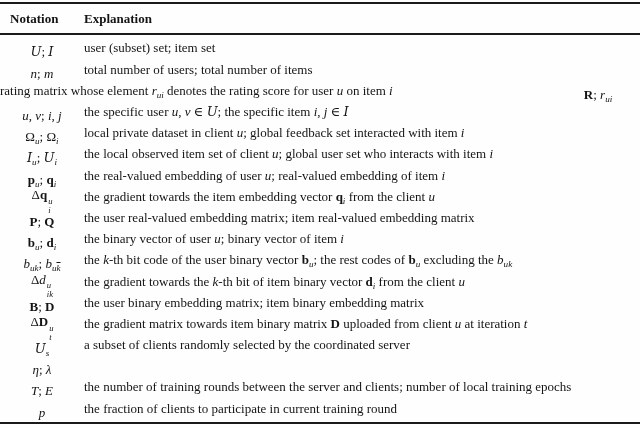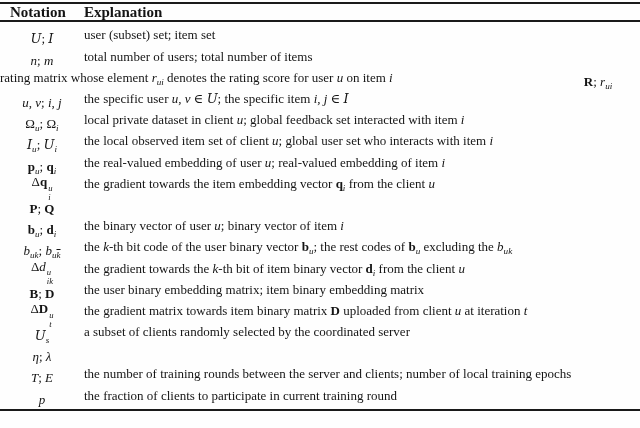--- a/index.html
+++ b/index.html
@@ -14,23 +14,23 @@
     padding-top: 2px;
     overflow: hidden;
   }
   .rule { width: 100%; background: var(--rule, #1a1a1a); }
   .rule.heavy { height: 2.2px; }
   .rule.mid   { height: 1.7px; }
 
   .header-row {
     display: flex;
     align-items: center;
-    height: 16px;
+    height: 29px;
     font-weight: bold;
-    font-size: 15px;
+    font-size: 13px;
   }
   .header-cell.c1 { width: 84px; padding-left: 10px; }
   .header-cell.c2 { flex: 1; }
 
   .tbody { padding-top: 3px; padding-bottom: 3px; }
   .row {
     display: flex;
     align-items: center;
     height: 21.2px;
     font-size: 13px;
@@ -120,20 +120,21 @@
       </div>
       <div class="row">
         <div class="cell notation">Δ<b>q</b><span class="stk">
             <span><i>u</i></span>
             <span><i>i</i></span>
           </span></div>
         <div class="cell explanation">the gradient towards the item embedding vector <b>q</b><sub><i>i</i></sub> from the client <i>u</i></div>
       </div>
       <div class="row">
         <div class="cell notation"><b>P</b>; <b>Q</b></div>
+        <div class="cell explanation">the user real-valued embedding matrix; item real-valued embedding matrix</div>
       </div>
       <div class="row">
         <div class="cell notation"><b>b</b><sub><i>u</i></sub>; <b>d</b><sub><i>i</i></sub></div>
         <div class="cell explanation">the binary vector of user <i>u</i>; binary vector of item <i>i</i></div>
       </div>
       <div class="row">
         <div class="cell notation"><i>b<sub>uk</sub></i>; <i>b</i><sub><i>u</i><span class="ol"><i>k</i></span></sub></div>
         <div class="cell explanation">the <i>k</i>-th bit code of the user binary vector <b>b</b><sub><i>u</i></sub>; the rest codes of <b>b</b><sub><i>u</i></sub> excluding the <i>b<sub>uk</sub></i></div>
       </div>
       <div class="row">

